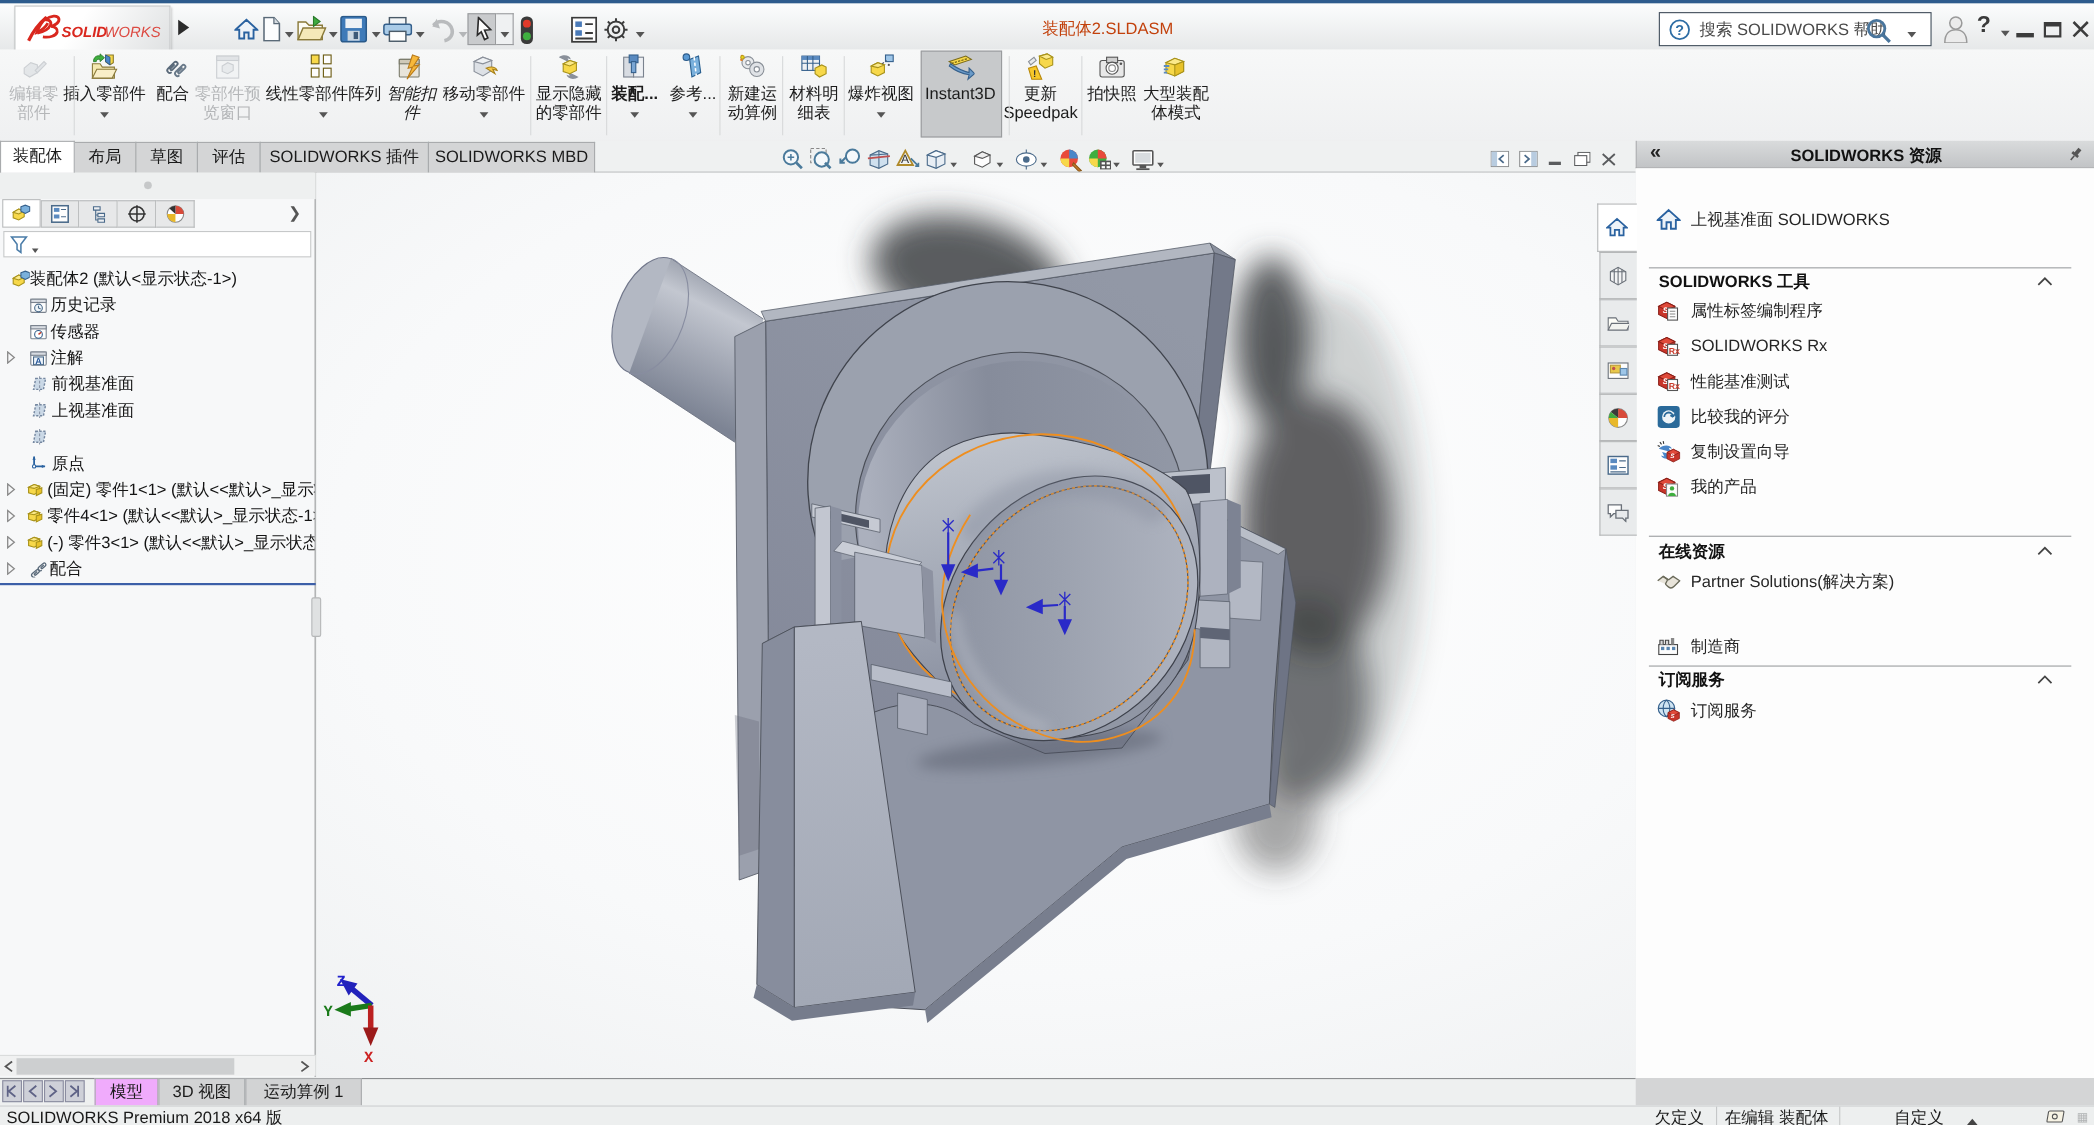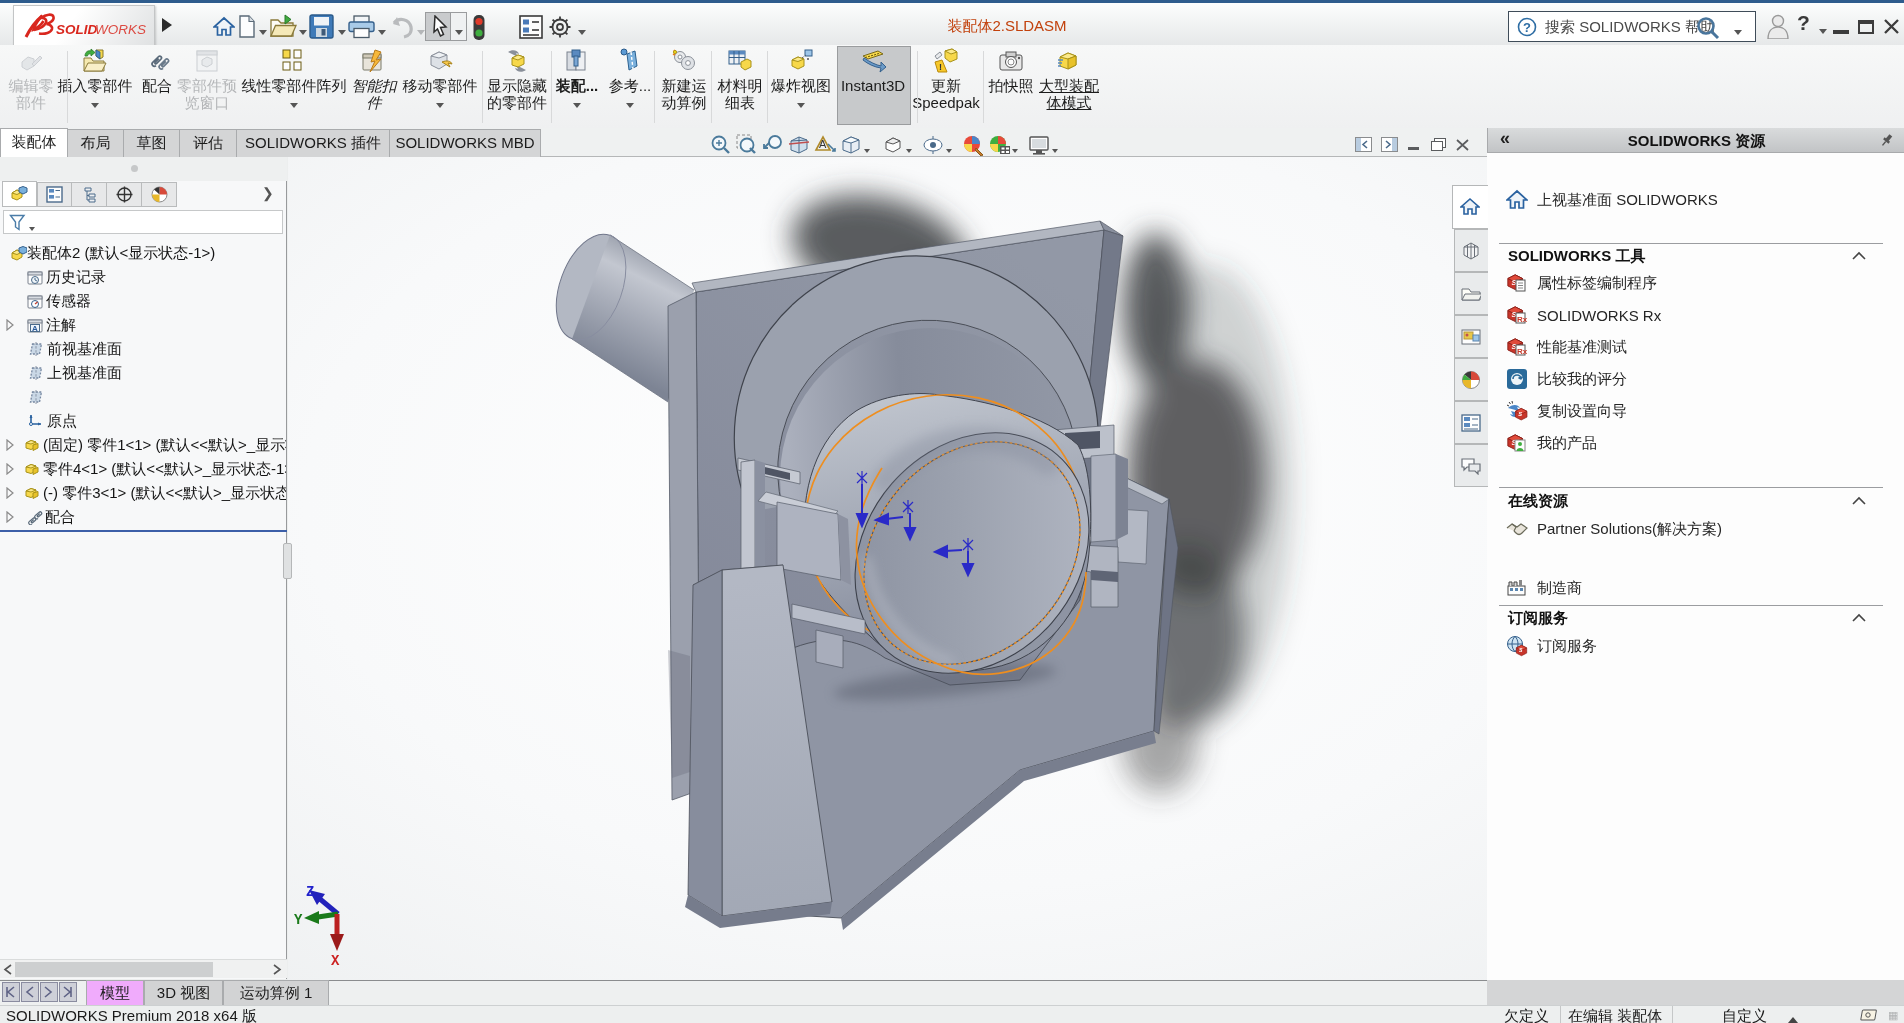--- a/index.html
+++ b/index.html
@@ -278,21 +278,21 @@
 <div class="rbtn" style="left:985px;width:52px;">
     <div style="height:32px;padding-top:2px;"><svg width="26" height="26" viewBox="0 0 26 26">
         <rect x="2" y="7" width="22" height="15" rx="2" fill="#e8e8e8" stroke="#555"></rect>
         <rect x="8" y="4" width="10" height="5" fill="#d0d0d0" stroke="#555"></rect>
         <circle cx="13" cy="14" r="5.5" fill="#fdfdfd" stroke="#555"></circle>
         <circle cx="13" cy="14" r="3" fill="none" stroke="#888"></circle>
         <circle cx="21" cy="10" r="1.2" fill="#555"></circle>
       </svg></div>
     <div>拍快照</div>
   </div>
-<div class="rbtn" style="left:1036px;width:66px;text-decoration:underline;">
+<div class="rbtn" style="left:1036px;width:66px;">
     <div style="height:32px;padding-top:2px;"><svg width="26" height="26" viewBox="0 0 26 26">
         <path d="M4 9 L12 5 L20 8 L20 17 L12 21 L4 18 Z" fill="#f7d84a" stroke="#a8921a"></path>
         <path d="M12 5 L20 8 L12 11 L4 9 Z" fill="#fbe98a" stroke="#a8921a"></path>
         <path d="M12 11 L20 8 L20 17 L12 21 Z" fill="#e8c22a" stroke="#a8921a"></path>
         <path d="M2 12 L7 12 M2 15 L6 15 M2 18 L5 18" stroke="#5a8ac0" stroke-width="1.6"></path>
       </svg></div>
     <div>大型装配</div>
     <div>体模式</div>
   </div>
 <div class="sep" style="left:67px;"></div>

